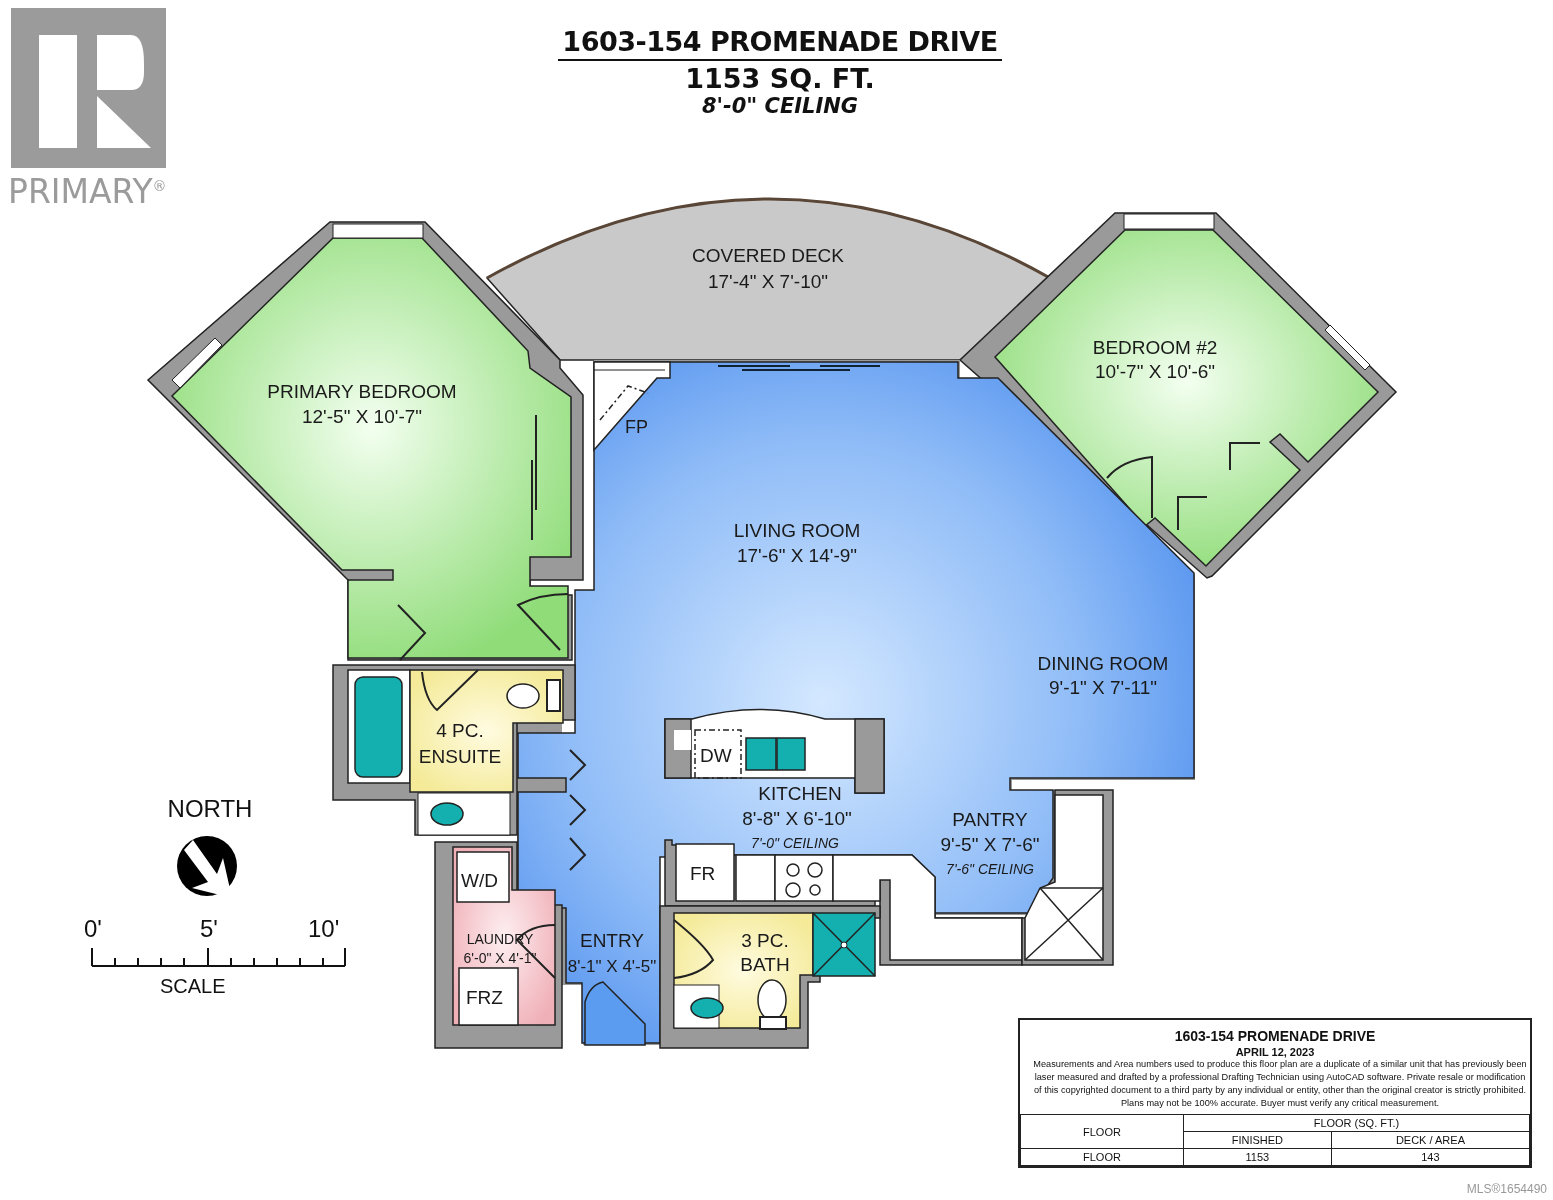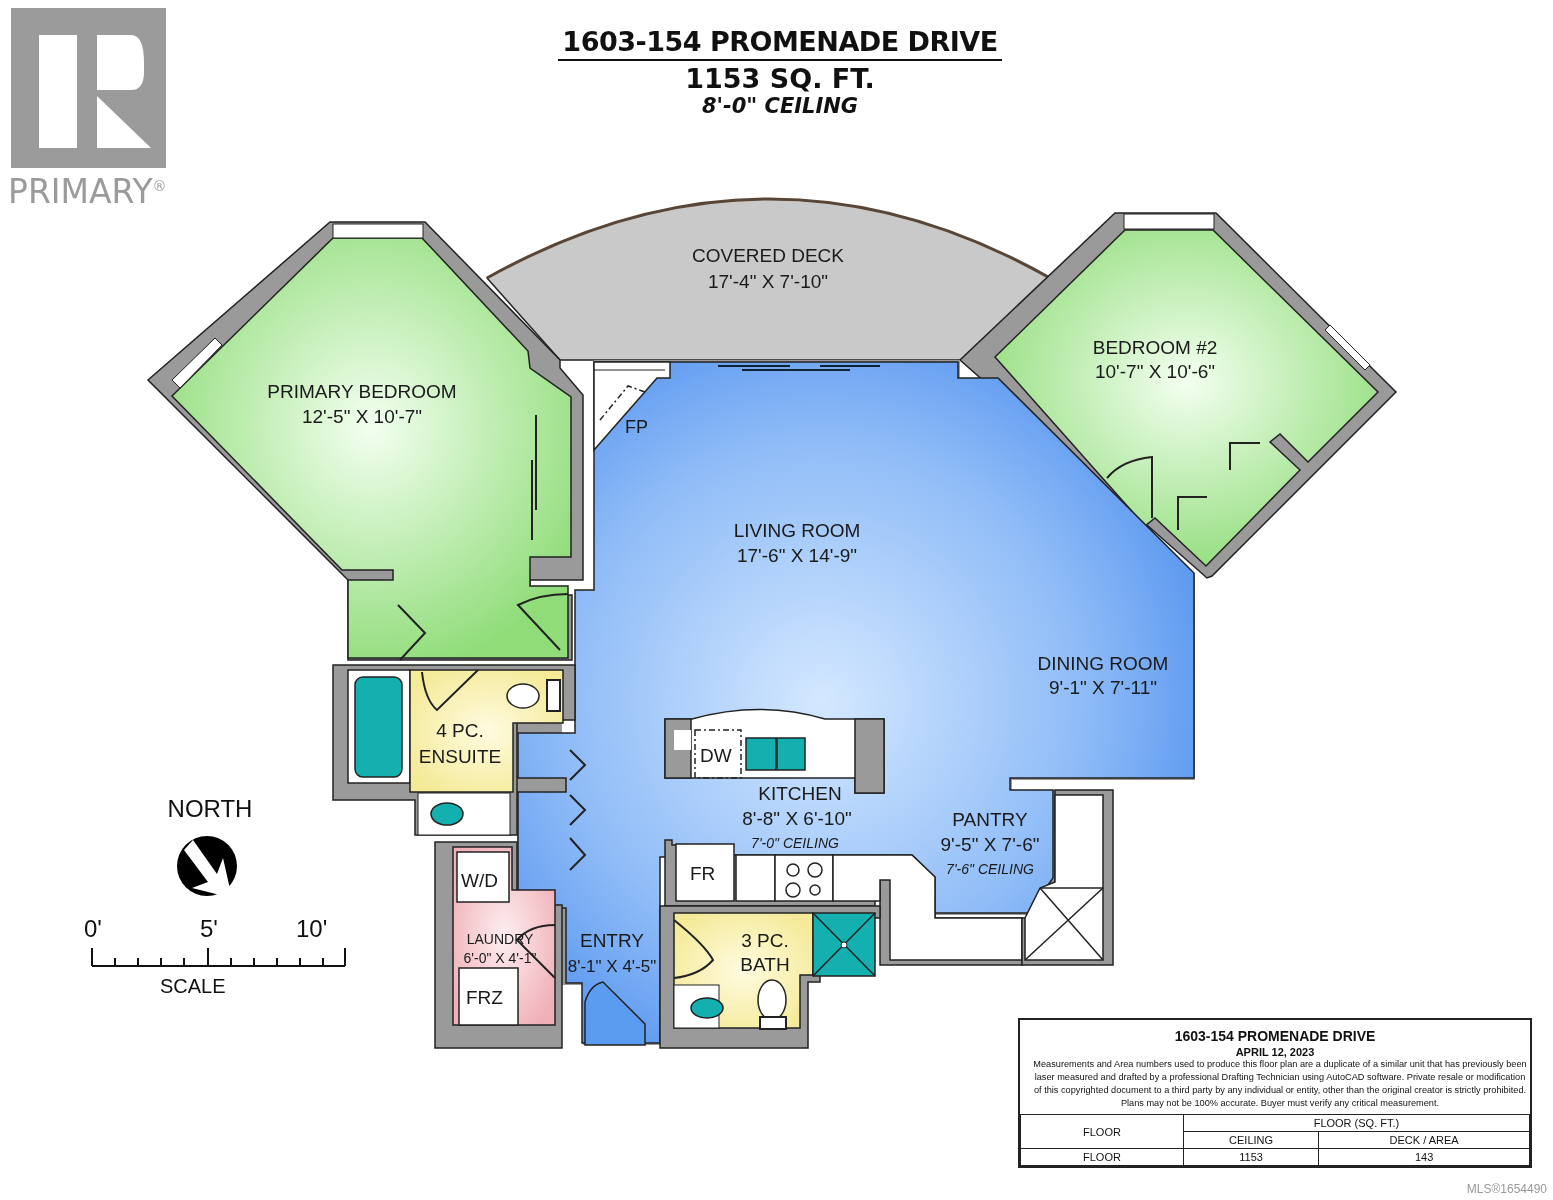--- a/index.html
+++ b/index.html
@@ -232,36 +232,36 @@
     <line x1="300" y1="958" x2="300" y2="966"></line>
     <line x1="323" y1="958" x2="323" y2="966"></line>
   </g>
 </svg>
 
 <div class="north">NORTH</div>
 
 <div class="scale-labels">
   <span style="position:absolute;left:4px;">0'</span>
   <span style="position:absolute;left:120px;">5'</span>
-  <span style="position:absolute;left:216px;">10'</span>
+  <span style="position:absolute;left:228px;">10'</span>
 </div>
 <div class="scale-caption">SCALE</div>
 
 <div class="info-box">
   <div class="info-title">1603-154 PROMENADE DRIVE</div>
   <div class="info-date">APRIL 12, 2023</div>
   <div class="info-disclaimer">Measurements and Area numbers used to produce this floor plan are a duplicate of a similar unit that has previously been laser measured and drafted by a professional Drafting Technician using AutoCAD software. Private resale or modification of this copyrighted document to a third party by any individual or entity, other than the original creator is strictly prohibited. Plans may not be 100% accurate.  Buyer must verify any critical measurement.</div>
   <table class="area">
     <tbody>
         <tr>
       <td rowspan="2" style="width:32%;">FLOOR</td>
       <td colspan="2">FLOOR (SQ. FT.)</td>
     </tr>
     <tr>
-      <td>CEILING</td>
+      <td>FINISHED</td>
       <td>DECK / AREA</td>
     </tr>
     <tr>
       <td>FLOOR</td>
       <td>1153</td>
       <td>143</td>
     </tr>
   </tbody>
     </table>
 </div>

